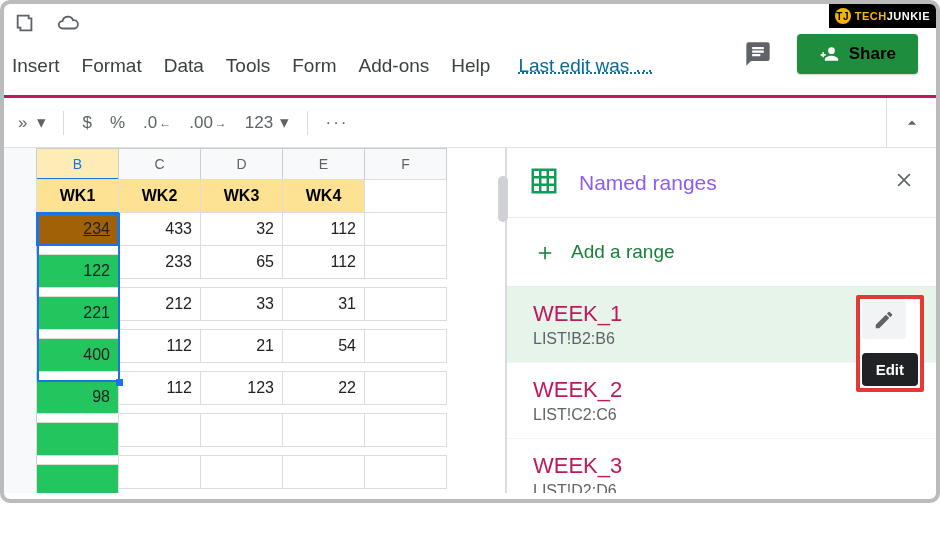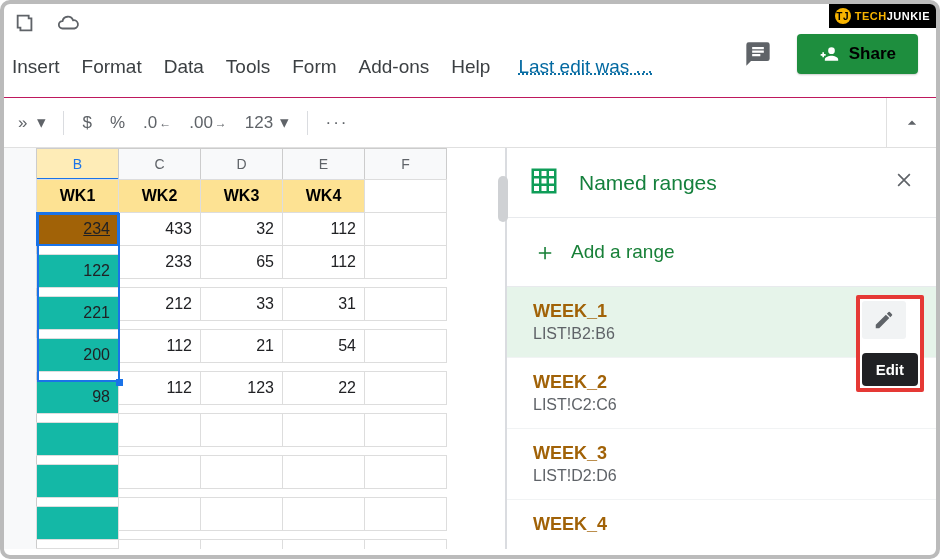--- a/index.html
+++ b/index.html
@@ -8,21 +8,21 @@
     font-size: 14px;
     color: #3c4043;
     width: 940px;
     height: 559px;
     overflow: hidden;
     position: relative;
     background: #fff;
   }
   .frame {
     width: 940px;
-    height: 559px;
+    height: 503px;
     position: relative;
     border: 4px solid #bbb;
     border-radius: 10px;
     overflow: hidden;
     background:#fff;
   }
   
   .logo-badge {
     position: absolute;
     top: 0; right: 0;
@@ -70,21 +70,21 @@
   .comment-icon {
     width:30px;height:30px;display:flex;align-items:center;justify-content:center;
     cursor:pointer;
   }
   
   .menubar {
     display:flex; align-items:center; gap:22px;
     padding: 14px 12px 16px 8px;
     font-size:19px;
     color:#3c4043;
-    border-bottom:1px solid #be185d;
+    border-bottom:3px solid #be185d;
     min-height:60px;
   }
   .menubar .item{cursor:pointer;}
   .last-edit {
     color:#0369a1;
     text-decoration: underline;
     text-decoration-style: dotted;
     margin-left:6px;
   }
   
@@ -151,21 +151,21 @@
     color:#202124;
     background:#fff;
     text-align:right;
   }
   .cell.head{
     background:#fde293;
     font-weight:bold;
     justify-content:center;
     color:#000;
   }
-  .cell.sel{ background:#14b8a6;margin-top:8px; }
+  .cell.sel{ background:#22c55e;margin-top:8px; }
   .cell.active{ background:#a16207; outline:2px solid #1a73e8; outline-offset:-2px; z-index:3; position:relative;text-decoration:underline;}
   .selection-outline{
     position:absolute;
     border:2px solid #1a73e8;
     pointer-events:none;
     z-index:4;
   }
   .sel-handle{
     position:absolute;
     width:7px;height:7px;background:#1a73e8;
@@ -183,41 +183,41 @@
     display:flex;flex-direction:column;
     position:relative;
     background:#fff;
   }
   .sidebar-header{
     display:flex;align-items:center;gap:20px;
     padding:18px 22px;
     border-bottom:1px solid #e8eaed;
   }
   .sidebar-title{
-    font-size:21px;color:#15803d;flex:1;
+    font-size:21px;color:#8b5cf6;flex:1;
   }
   .close-btn{cursor:pointer;font-size:20px;color:#5f6368;}
   .add-range{
     display:flex;align-items:center;gap:14px;
     padding:18px 26px;
     font-size:19px;
     color:#188038;
     cursor:pointer;
     border-bottom:1px solid #e8eaed;
     font-weight:500;
   }
   .nrlist{flex:1;overflow:auto;}
   .nritem{
     padding:14px 26px;
     border-bottom:1px solid #f1f3f4;
     cursor:pointer;
     position:relative;
   }
   .nritem.active{ background:#e6f4ea; }
-  .nr-name{font-size:18px;color:#a16207;font-weight:700;}
+  .nr-name{font-size:22px;color:#be185d;font-weight:400;}
   .nr-ref{font-size:16px;color:#5f6368;margin-top:3px;}
   .edit-block{
     position:absolute; right:12px; top:8px;
     border:4px solid #e53935;
     padding:2px;
     border-radius:2px;
     text-align:center;
     background:#fff;
   }
   .edit-pencil{
@@ -351,21 +351,21 @@
             <div class="cell"></div>
           </div>
           <div class="row">
             <div class="cell sel">221</div>
             <div class="cell">212</div>
             <div class="cell">33</div>
             <div class="cell">31</div>
             <div class="cell"></div>
           </div>
           <div class="row">
-            <div class="cell sel">200</div>
+            <div class="cell sel">400</div>
             <div class="cell">112</div>
             <div class="cell">21</div>
             <div class="cell">54</div>
             <div class="cell"></div>
           </div>
           <div class="row">
             <div class="cell sel">98</div>
             <div class="cell">112</div>
             <div class="cell">123</div>
             <div class="cell">22</div>

